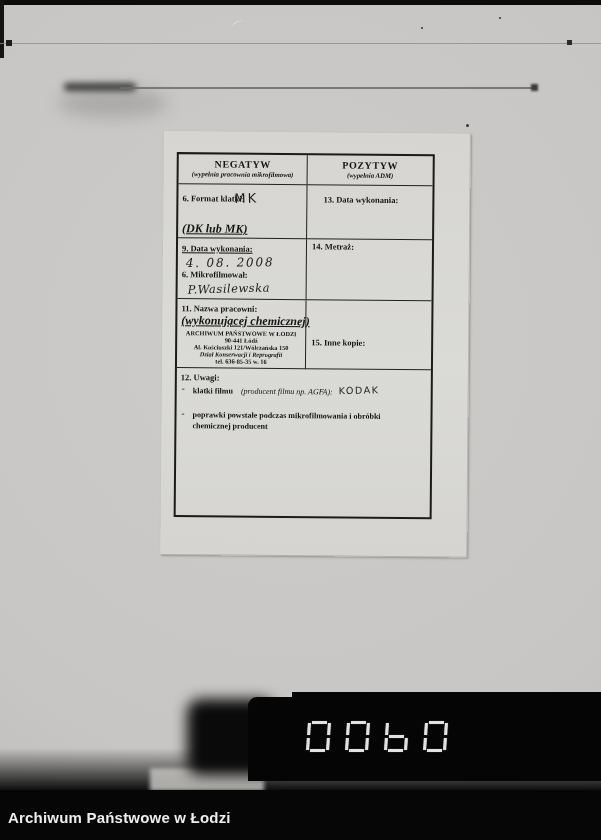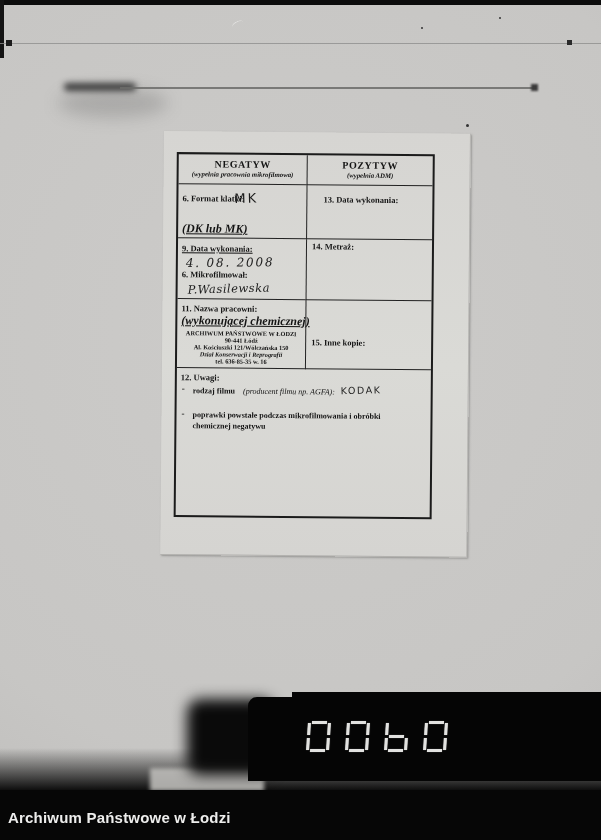--- a/index.html
+++ b/index.html
@@ -155,23 +155,23 @@
           <div>tel. 636-85-35 w. 16</div>
         </div>
       </div>
       <div class="cell c15 row-line col-line">
         <span class="lbl" style="left:5px; top:5px;margin-top:32px;">15. Inne kopie:</span>
       </div>
 
       <div class="cell c12">
         <span class="lbl" style="left:4px; top:4px;text-align:center;">12. Uwagi:</span>
         <span class="remark-dash" style="left:5px; top:15px;">-</span>
-        <span class="remark-text" style="left:16px; top:16px; width:230px;"><b>rodzaj filmu</b> <i>(producent filmu np. AGFA):</i><span class="hw-kodak">KODAK</span></span>
+        <span class="remark-text" style="left:16px; top:16px; width:230px;"><b>klatki filmu</b> <i>(producent filmu np. AGFA):</i><span class="hw-kodak">KODAK</span></span>
         <span class="remark-dash" style="left:5px; top:40px;">-</span>
-        <span class="remark-text" style="left:16px; top:41px; width:216px;"><b>poprawki powstałe podczas mikrofilmowania i obróbki chemicznej negatywu</b></span>
+        <span class="remark-text" style="left:16px; top:41px; width:216px;"><b>poprawki powstałe podczas mikrofilmowania i obróbki chemicznej producent</b></span>
       </div>
 
     </div>
   </div>
 
   <div class="bottom-fade"></div>
   <div class="light-patch"></div>
   <div class="device-blob"></div>
   <div class="device-main"></div>
   <div class="device-top"></div>

